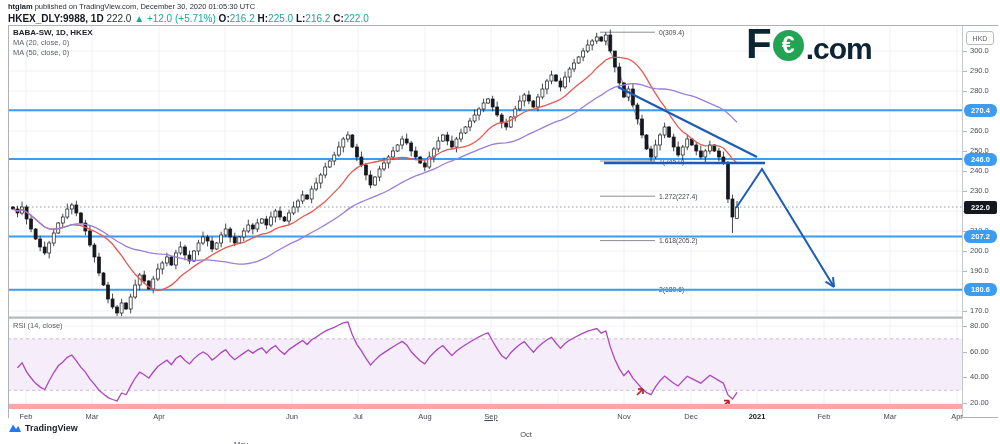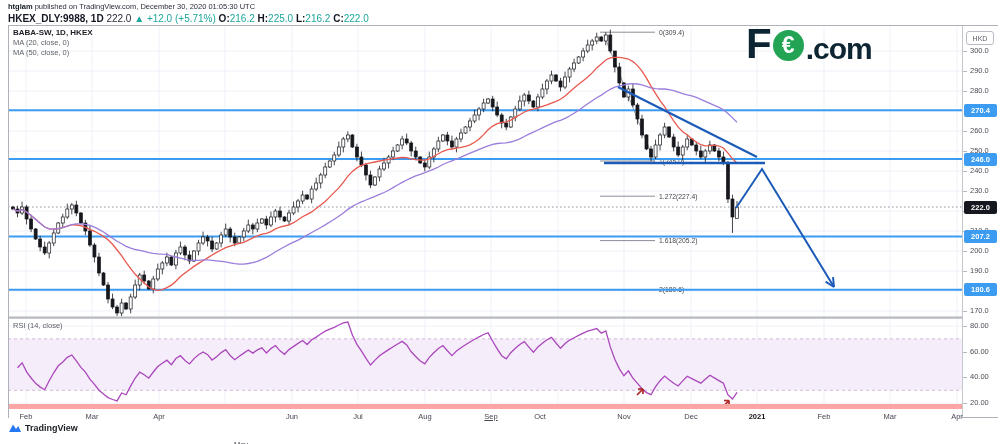--- a/index.html
+++ b/index.html
@@ -17,21 +17,21 @@
   #legend{position:absolute;left:13px;top:28px;line-height:10px;}
   #legend .t{font-size:8px;font-weight:700;color:#1c1e24;}
   #legend .m{font-size:7.5px;color:#5d6067;}
   #rsi-legend{position:absolute;left:13px;top:321px;font-size:7.5px;color:#5d6067;}
   #price-axis{position:absolute;left:962px;top:26px;width:36px;height:391px;background:#fff;
       border-left:1px solid #c4c7cd;}
   .axis-label{position:absolute;left:7px;font-size:7.5px;color:#4a4e57;line-height:10px;white-space:nowrap;}
   .tickmark{position:absolute;left:0;width:4px;height:1px;background:#b5b8bf;}
   .axis-badge{position:absolute;left:1px;width:33px;height:13px;border-radius:2px;color:#fff;
       font-size:7.5px;font-weight:700;display:flex;align-items:center;justify-content:center;}
-  .badge-blue{background:#3b9cf1;}
+  .badge-blue{background:#3b9cf1;border-radius:6px;}
   .badge-black{background:#15181e;}
   .hkd-pill{position:absolute;left:3px;top:5px;width:26px;height:12px;border:1px solid #b9bcc4;
       border-radius:3px;color:#5a5e66;font-size:7px;display:flex;align-items:center;
       justify-content:center;background:#fff;}
   #time-axis{position:absolute;left:9px;top:404px;width:953px;height:13px;background:#fff;
       border-top:5px solid #fca5a5;}
   .time-label{position:absolute;top:3px;transform:translateX(-50%);font-size:7.5px;color:#45484f;}
   .time-label.bold{font-weight:700;color:#16181d;}
   #forex-logo{position:absolute;left:746px;top:26px;display:flex;align-items:flex-end;
       font-weight:700;color:#0d2533;user-select:none;}
@@ -516,21 +516,21 @@
   </div>
 <div id="time-axis">
     <div class="time-label" style="left: 17px;">Feb</div>
     <div class="time-label" style="left: 83px;">Mar</div>
     <div class="time-label" style="left: 150px;">Apr</div>
     <div class="time-label" style="left: 232px; margin-top: 28px;">May</div>
     <div class="time-label" style="left: 283px;">Jun</div>
     <div class="time-label" style="left: 349px;">Jul</div>
     <div class="time-label" style="left: 416px;">Aug</div>
     <div class="time-label" style="left: 482px; text-decoration: underline;">Sep</div>
-    <div class="time-label" style="left: 531px;">Oct</div>
+    <div class="time-label" style="left: 517px; margin-top: 18px;">Oct</div>
     <div class="time-label" style="left: 615px;">Nov</div>
     <div class="time-label" style="left: 682px;">Dec</div>
     <div class="time-label bold" style="left: 748px;">2021</div>
     <div class="time-label" style="left: 815px;">Feb</div>
     <div class="time-label" style="left: 881px;">Mar</div>
     <div class="time-label" style="left: 948px;">Apr</div>
   </div>
 
 <div id="forex-logo">
   <span class="big">F</span>

